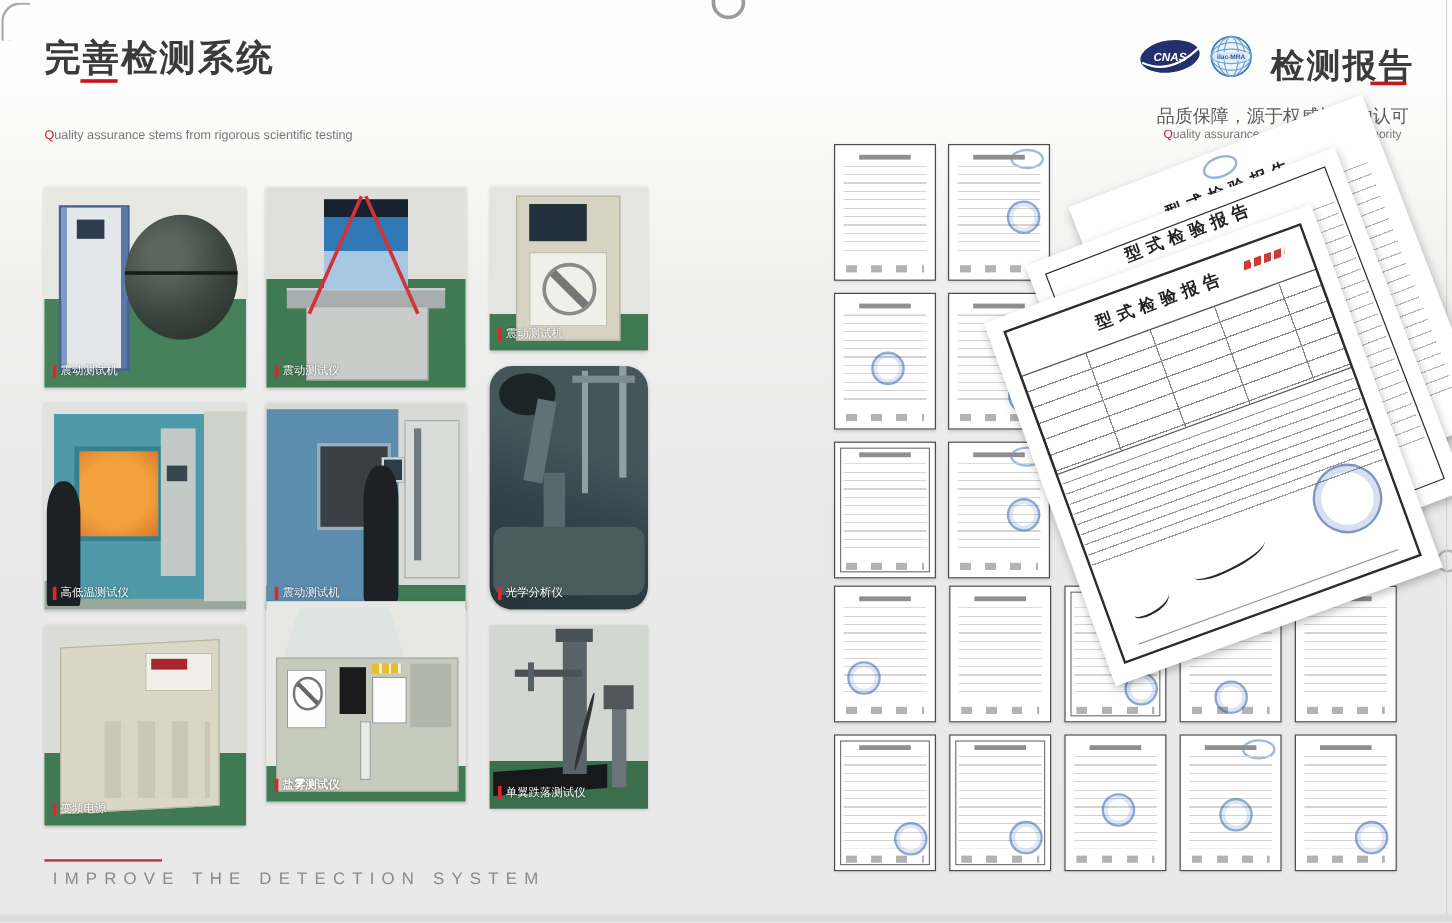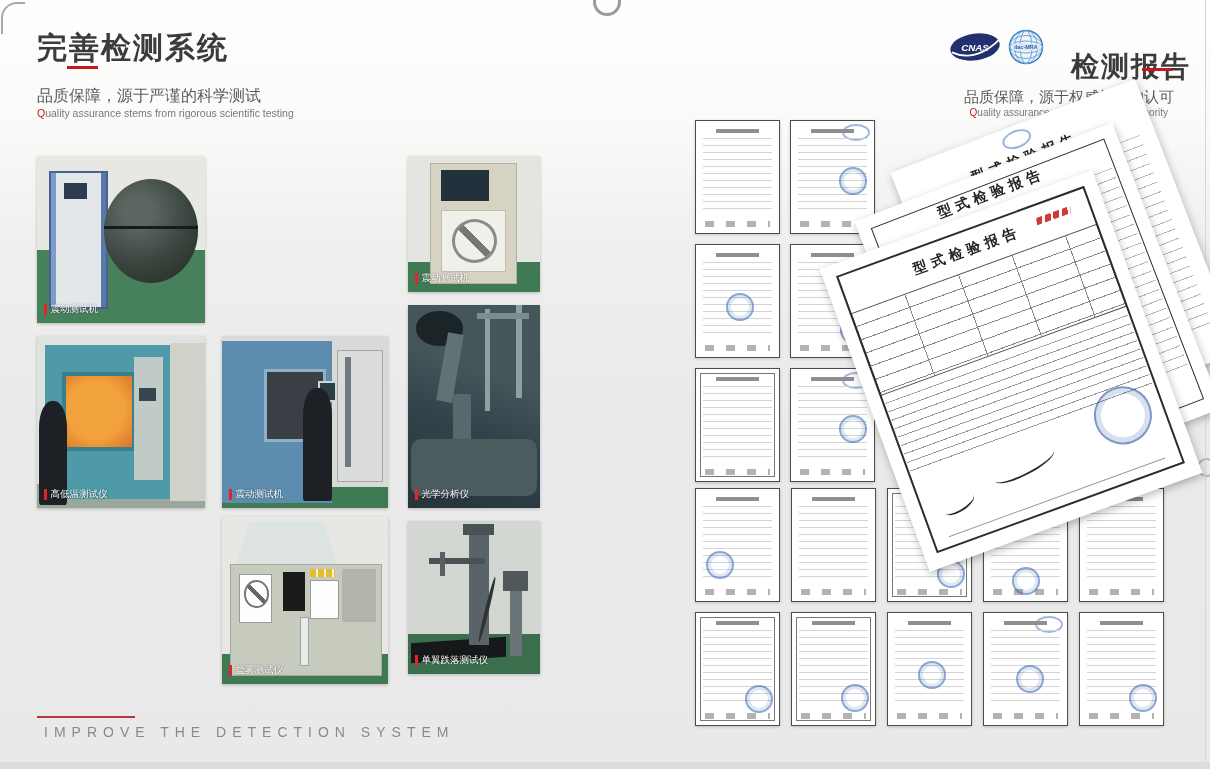--- a/index.html
+++ b/index.html
@@ -59,36 +59,36 @@
   .p4-person{left:1%;top:38%;width:17%;height:60%;background:#1d2126;border-radius:45% 45% 6% 6% / 26% 26% 4% 4%;}
 
   .p5{left:222px;top:336px;width:166px;height:172px;background:linear-gradient(180deg,#d7dad7 0 88%,#3f7a52 88% 100%);}
   .p5-cham{left:0;top:3%;width:66%;height:94%;background:#5c8cae;}
   .p5-win{left:25%;top:19%;width:34%;height:39%;background:#3a3f45;border:3px solid #8fb0c6;}
   .p5-rig{left:69%;top:8%;width:27%;height:76%;background:#d9dcd9;border:1px solid #a8a8a8;}
   .p5-rigbar{left:74%;top:12%;width:4%;height:64%;background:#6f7a80;}
   .p5-scr2{left:58%;top:26%;width:9%;height:10%;background:#2e3c46;border:2px solid #cfd6da;}
   .p5-person{left:49%;top:30%;width:17%;height:66%;background:#1d2126;border-radius:45% 45% 6% 6% / 24% 24% 4% 4%;}
 
-  .p6{left:408px;top:305px;width:132px;height:203px;background:linear-gradient(200deg,#44565a 0 35%,#31434a 60%,#27343a 100%);}
+  .p6{left:408px;top:305px;width:132px;height:203px;background:linear-gradient(200deg,#44565a 0 35%,#31434a 60%,#27343a 100%);border-radius:19px;}
   .p6-head{left:6%;top:3%;width:36%;height:17%;background:#1b2427;border-radius:50%;}
   .p6-arm{left:26%;top:14%;width:12%;height:34%;background:#5f7276;transform:rotate(10deg);}
   .p6-frame1{left:58%;top:2%;width:4%;height:50%;background:#8fa0a2;}
   .p6-frame2{left:82%;top:0;width:4%;height:46%;background:#8fa0a2;}
   .p6-frame3{left:52%;top:4%;width:40%;height:3%;background:#7c8d90;}
   .p6-base{left:2%;top:66%;width:96%;height:28%;background:#4a5c5e;border-radius:10px;}
   .p6-col{left:34%;top:44%;width:14%;height:26%;background:#56696c;}
 
   .p7{left:37px;top:521px;width:168px;height:167px;background:linear-gradient(180deg,#dcdcd6 0 64%,#3f7a52 64% 100%);}
   .p7-box{left:8%;top:9%;width:78%;height:82%;background:#dad7c7;border:1px solid #b5b2a2;transform:skewY(-3deg);}
   .p7-panel{left:50%;top:14%;width:32%;height:18%;background:#f0efe7;border:1px solid #c0bdab;}
   .p7-led{left:53%;top:17%;width:18%;height:5%;background:#a8272c;}
   .p7-grid{left:30%;top:48%;width:52%;height:38%;background:repeating-linear-gradient(90deg,#cac7b6 0 14px,#d8d5c5 14px 28px);}
 
-  .p8{left:222px;top:517px;width:166px;height:167px;background:linear-gradient(180deg,#e7e7e3 0 82%,#3f7a52 82% 100%);}
+  .p8{left:222px;top:501px;width:166px;height:167px;background:linear-gradient(180deg,#e7e7e3 0 82%,#3f7a52 82% 100%);font-weight:bold;}
   .p8-hood{left:8%;top:3%;width:62%;height:26%;background:#dce3e1;clip-path:polygon(0 100%,14% 0,86% 0,100% 100%);border-bottom:2px solid #a9aea5;}
   .p8-body{left:5%;top:28%;width:90%;height:66%;background:#c6cbbd;border:1px solid #a4a99b;}
   .p8-sign1{left:10%;top:34%;width:19%;height:28%;background:#fdfdfd;border:1px solid #9a9a9a;}
   .p8-c1{left:13%;top:38%;width:13%;height:14%;border:2px solid #777;border-radius:50%;background:linear-gradient(45deg,transparent 44%,#666 44% 56%,transparent 56%);}
   .p8-slot{left:37%;top:33%;width:13%;height:23%;background:#1b1b1b;}
   .p8-warn{left:53%;top:31%;width:15%;height:5%;background:repeating-linear-gradient(90deg,#e3bd2b 0 6px,#f6f2df 6px 8px);}
   .p8-sign2{left:53%;top:38%;width:16%;height:22%;background:#fdfdfd;border:1px solid #9a9a9a;}
   .p8-panel{left:72%;top:31%;width:21%;height:32%;background:#b2b6aa;}
   .p8-tube{left:47%;top:60%;width:4%;height:28%;background:#e8ece9;border:1px solid #9aa59d;}
 
@@ -163,29 +163,36 @@
 <div class="spread">
 
   <div class="corner-arc"></div>
   <div class="top-notch"></div>
   <div class="side-notch"></div>
   <div class="edge-right"></div>
   <div class="bottom-strip"></div>
 
   <h1 class="lp-title" style="margin:0;">完善检测系统</h1>
   <div class="lp-underline"></div>
-  <div class="lp-sub-cn">品质保障，源于严谨的科学测试</div>
   <div class="lp-sub-en"><span class="red-cap">Q</span><span>uality assurance stems from rigorous scientific testing</span></div>
 
   <div class="photo p1">
     <div class="shape p1-cab"></div>
     <div class="shape p1-scr"></div>
     <div class="shape p1-sphere"></div>
     <div class="shape p1-band"></div>
     <div class="photo-label">震动测试机</div>
+  </div>
+  <div class="photo p2">
+    <div class="shape p2-table"></div>
+    <div class="shape p2-base"></div>
+    <div class="shape p2-box"></div>
+    <div class="shape p2-strap1"></div>
+    <div class="shape p2-strap2"></div>
+    <div class="photo-label">震动测试仪</div>
   </div>
   <div class="photo p3">
     <div class="shape p3-cab"></div>
     <div class="shape p3-top"></div>
     <div class="shape p3-door"></div>
     <div class="shape p3-sign"></div>
     <div class="photo-label">震动测试机</div>
   </div>
   <div class="photo p4">
     <div class="shape p4-right"></div>
@@ -207,20 +214,27 @@
   </div>
   <div class="photo p6">
     <div class="shape p6-head"></div>
     <div class="shape p6-arm"></div>
     <div class="shape p6-frame1"></div>
     <div class="shape p6-frame2"></div>
     <div class="shape p6-frame3"></div>
     <div class="shape p6-col"></div>
     <div class="shape p6-base"></div>
     <div class="photo-label">光学分析仪</div>
+  </div>
+  <div class="photo p7">
+    <div class="shape p7-box"></div>
+    <div class="shape p7-panel"></div>
+    <div class="shape p7-led"></div>
+    <div class="shape p7-grid"></div>
+    <div class="photo-label">变频电源</div>
   </div>
   <div class="photo p8">
     <div class="shape p8-hood"></div>
     <div class="shape p8-body"></div>
     <div class="shape p8-sign1"></div>
     <div class="shape p8-c1"></div>
     <div class="shape p8-slot"></div>
     <div class="shape p8-warn"></div>
     <div class="shape p8-sign2"></div>
     <div class="shape p8-panel"></div>
@@ -249,21 +263,21 @@
   </svg>
   <svg class="logo-ilac" viewBox="0 0 36 36">
     <circle cx="18" cy="18" r="16.5" fill="#eef4fa" stroke="#3a7bbf" stroke-width="1.5"></circle>
     <ellipse cx="18" cy="18" rx="16.5" ry="6" fill="none" stroke="#6fa3d4" stroke-width="1"></ellipse>
     <ellipse cx="18" cy="18" rx="16.5" ry="11.5" fill="none" stroke="#6fa3d4" stroke-width="1"></ellipse>
     <ellipse cx="18" cy="18" rx="6" ry="16.5" fill="none" stroke="#6fa3d4" stroke-width="1"></ellipse>
     <ellipse cx="18" cy="18" rx="11.5" ry="16.5" fill="none" stroke="#6fa3d4" stroke-width="1"></ellipse>
     <rect x="4" y="14.5" width="28" height="7" fill="#dbe8f4"></rect>
     <text x="18" y="20" text-anchor="middle" font-size="5.5" font-weight="bold" fill="#2a5da8">ilac-MRA</text>
   </svg>
-  <h2 class="rp-title" style="margin:16px;">检测报告</h2>
+  <h2 class="rp-title" style="margin:4px;">检测报告</h2>
   <div class="rp-underline"></div>
   <div class="rp-sub-cn">品质保障，源于权威机构的认可</div>
   <div class="rp-sub-en"><span class="red-cap">Q</span><span>uality assurance, approved by the authority</span></div>
 
   <div class="certgrid">
 
   <div class="cert v-sigrow">
         <div class="cert-title"></div>
         <div class="cert-lines"></div>
         <div class="cert-sig"></div>

